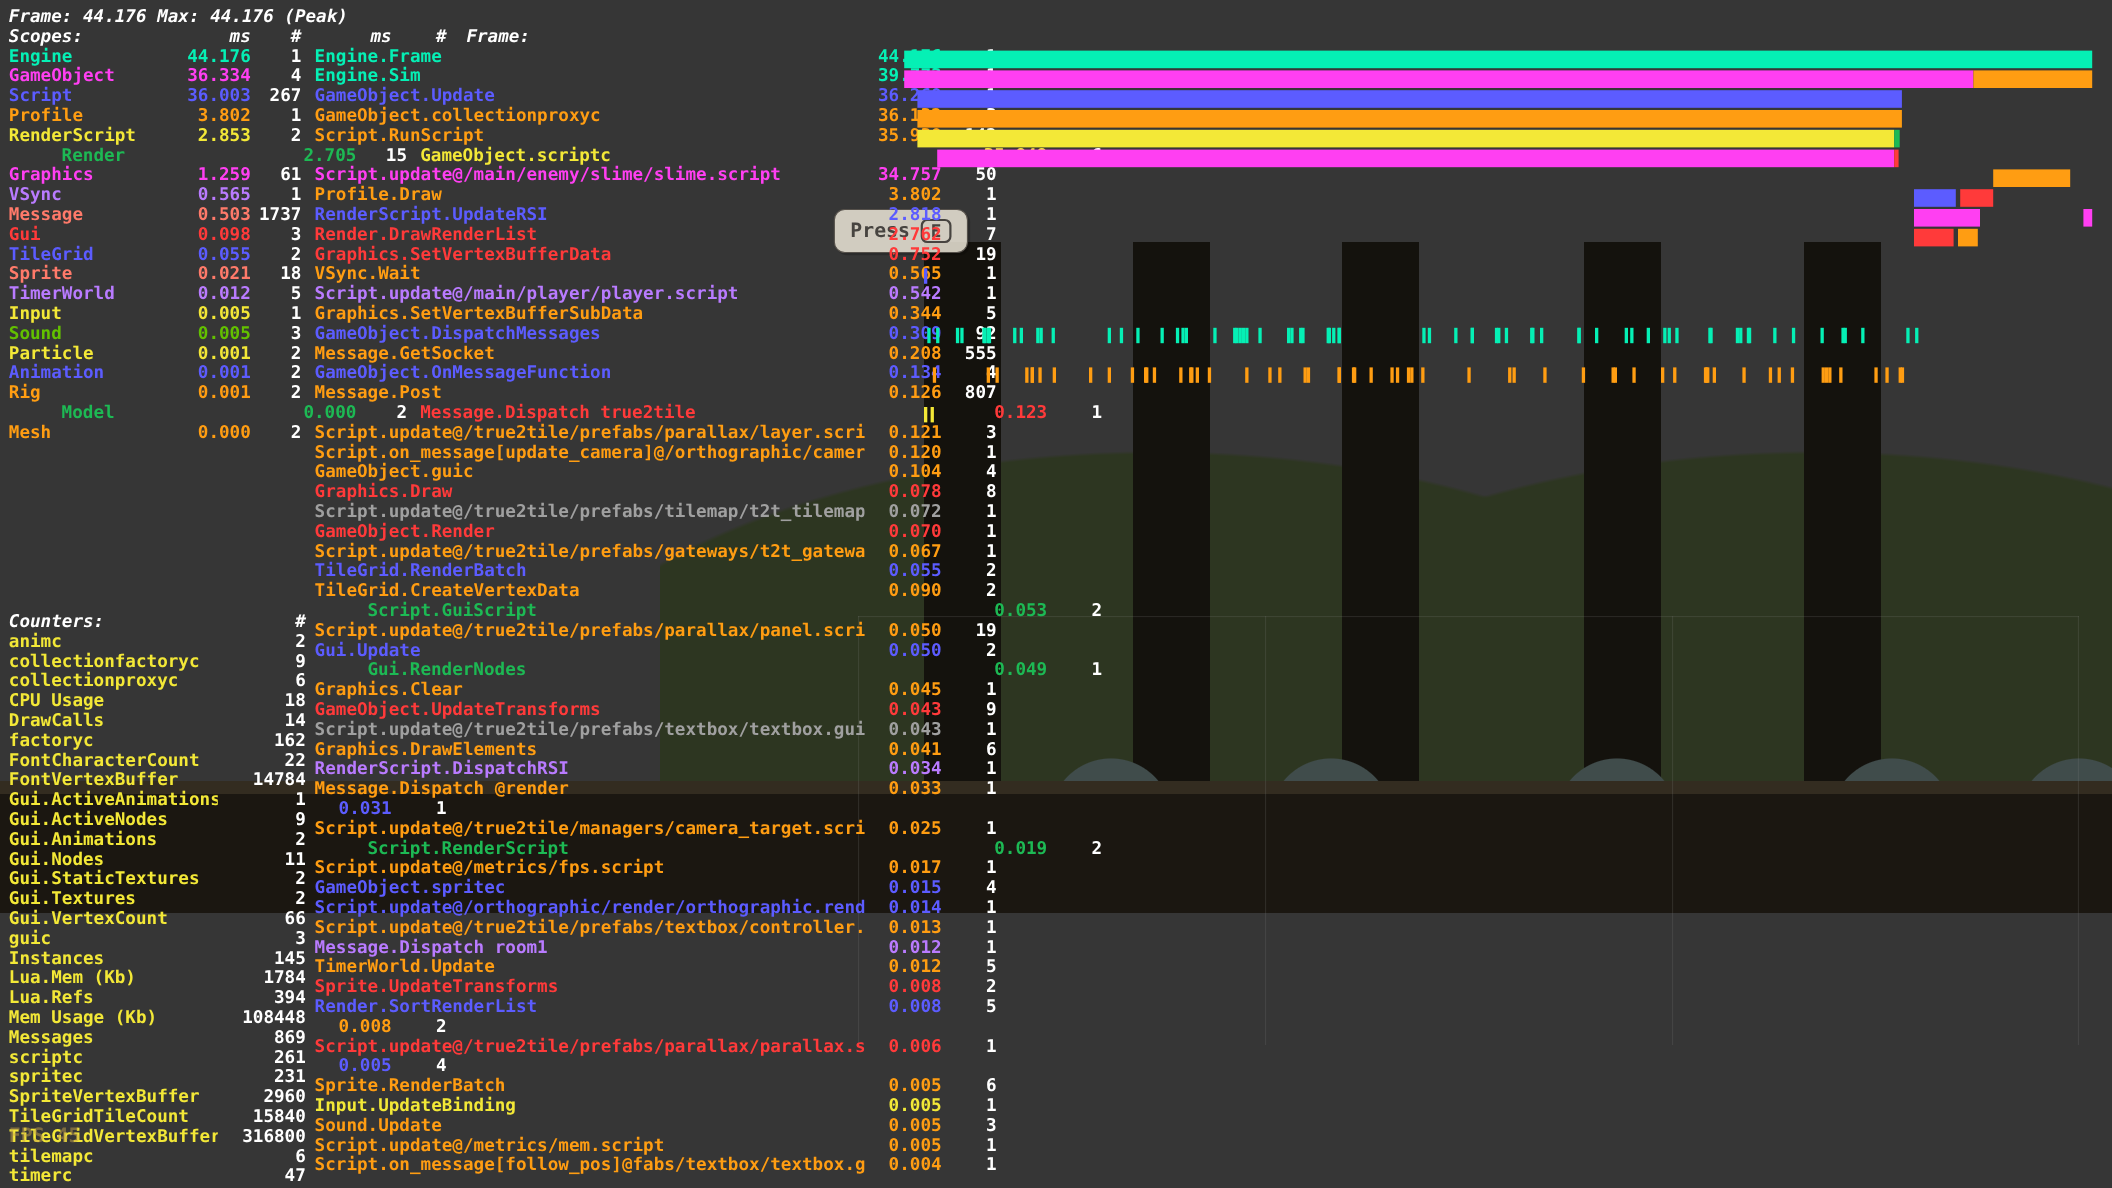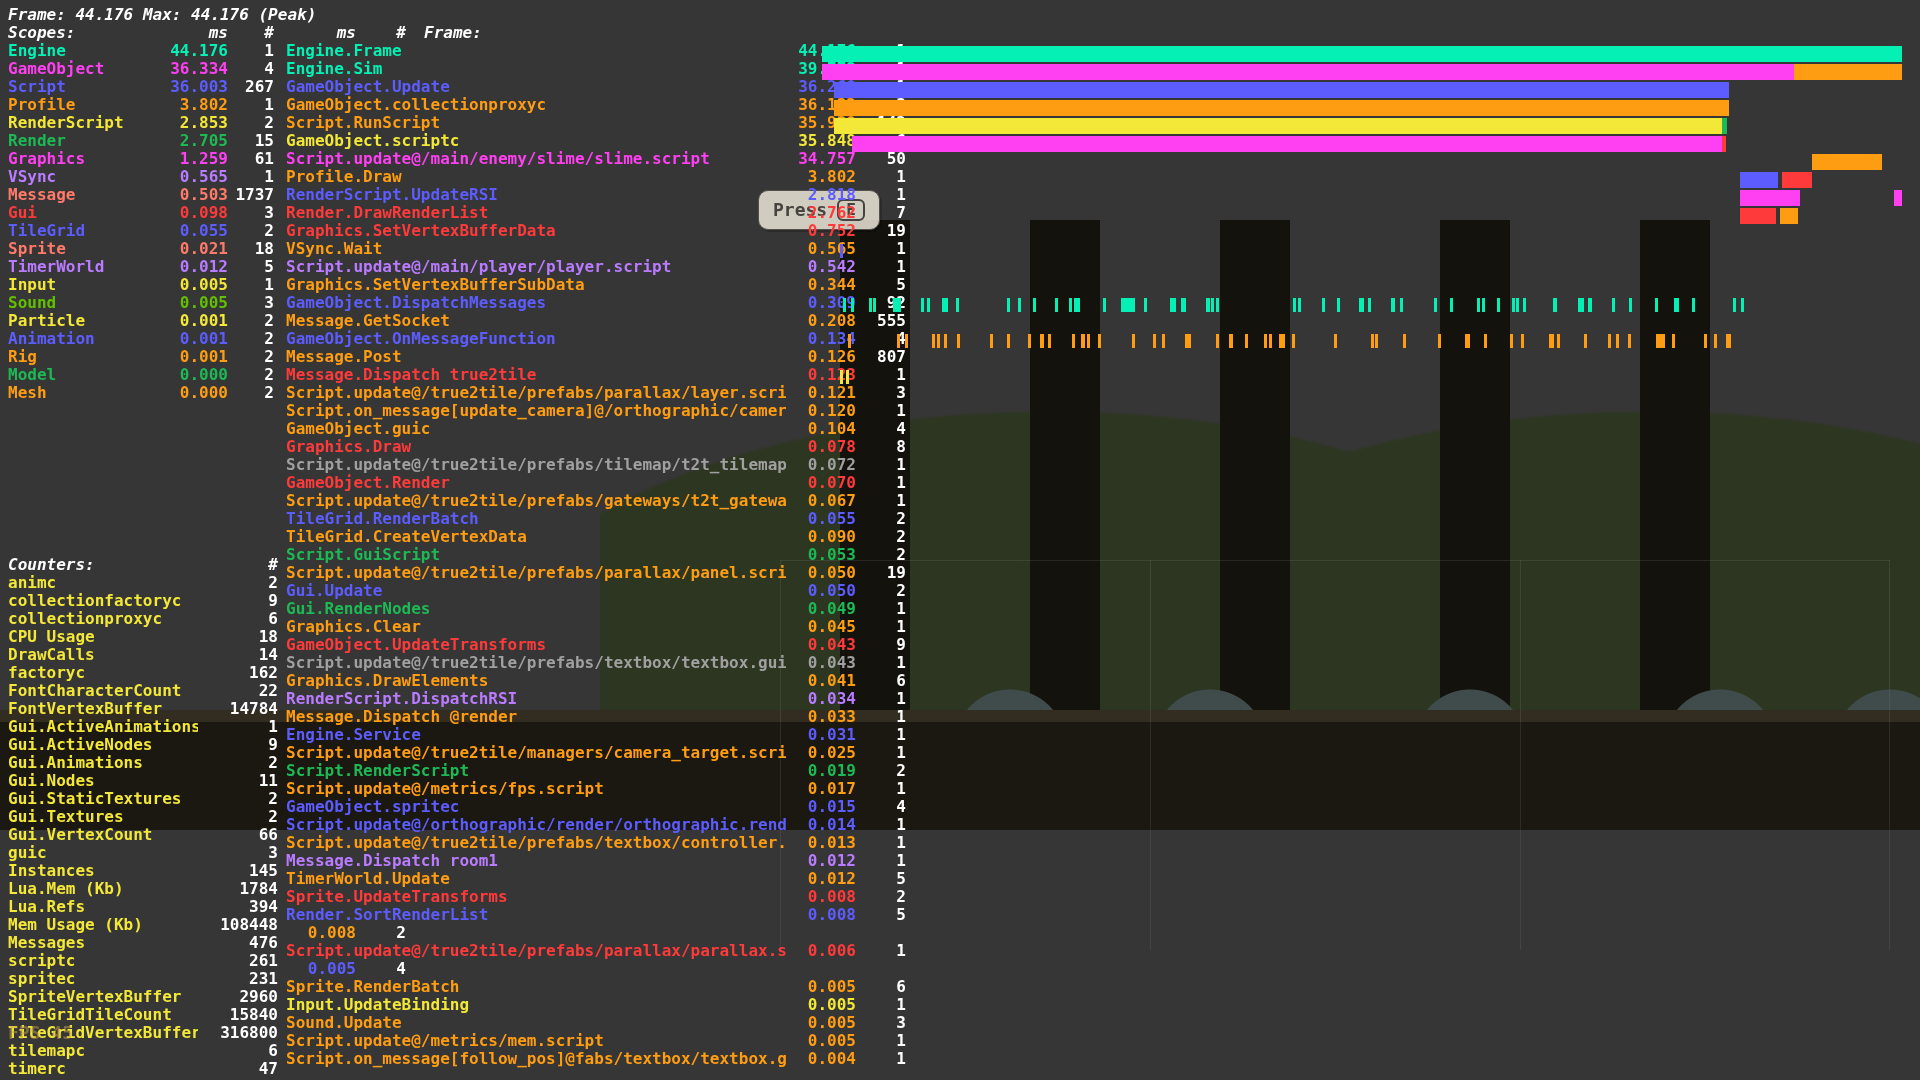--- a/index.html
+++ b/index.html
@@ -73,21 +73,21 @@
   .col-scnt{width:50px;text-align:right;}
   
   .cnt-name{width:190px;overflow:hidden;}
   .cnt-val {width:80px;text-align:right;}
   
   
   #counters{position:absolute;left:8px;top:556px;}
   
   
   .c-cyan{color:var(--cyan);} .c-mag{color:var(--magenta);} .c-blue{color:var(--blue);}
-  .c-org{color:var(--orange);} .c-yel{color:var(--yellow);} .c-grn{color:var(--green);}
+  .c-org{color:var(--orange);} .c-yel{color:var(--yellow);} .c-grn{color:var(--green);margin-left:48px;}
   .c-red{color:var(--red);} .c-sal{color:var(--salmon);} .c-pur{color:var(--purple);}
   .c-dkg{color:var(--dkgreen);} .c-gry{color:var(--grey);} .c-wht{color:var(--white);}
   
   
   #flame{position:absolute;left:822px;top:46px;right:10px;}
   .fb{position:absolute;height:16px;}
   .tick{position:absolute;width:3px;height:14px;}
   
   
   #prompt{
@@ -166,21 +166,21 @@
       <div class="row"><span class="col-name"></span><span class="col-ms"></span><span class="col-cnt"></span><span style="width:8px"></span><span class="col-snm c-grn">Script.GuiScript</span><span class="col-sms c-grn">0.053</span><span class="col-scnt c-wht">2</span></div>
       <div class="row"><span class="col-name"></span><span class="col-ms"></span><span class="col-cnt"></span><span style="width:8px"></span><span class="col-snm c-org">Script.update@/true2tile/prefabs/parallax/panel.script</span><span class="col-sms c-org">0.050</span><span class="col-scnt c-wht">19</span></div>
       <div class="row"><span class="col-name"></span><span class="col-ms"></span><span class="col-cnt"></span><span style="width:8px"></span><span class="col-snm c-blue">Gui.Update</span><span class="col-sms c-blue">0.050</span><span class="col-scnt c-wht">2</span></div>
       <div class="row"><span class="col-name"></span><span class="col-ms"></span><span class="col-cnt"></span><span style="width:8px"></span><span class="col-snm c-grn">Gui.RenderNodes</span><span class="col-sms c-grn">0.049</span><span class="col-scnt c-wht">1</span></div>
       <div class="row"><span class="col-name"></span><span class="col-ms"></span><span class="col-cnt"></span><span style="width:8px"></span><span class="col-snm c-org">Graphics.Clear</span><span class="col-sms c-org">0.045</span><span class="col-scnt c-wht">1</span></div>
       <div class="row"><span class="col-name"></span><span class="col-ms"></span><span class="col-cnt"></span><span style="width:8px"></span><span class="col-snm c-red">GameObject.UpdateTransforms</span><span class="col-sms c-red">0.043</span><span class="col-scnt c-wht">9</span></div>
       <div class="row"><span class="col-name"></span><span class="col-ms"></span><span class="col-cnt"></span><span style="width:8px"></span><span class="col-snm c-gry">Script.update@/true2tile/prefabs/textbox/textbox.gui_script</span><span class="col-sms c-gry">0.043</span><span class="col-scnt c-wht">1</span></div>
       <div class="row"><span class="col-name"></span><span class="col-ms"></span><span class="col-cnt"></span><span style="width:8px"></span><span class="col-snm c-org">Graphics.DrawElements</span><span class="col-sms c-org">0.041</span><span class="col-scnt c-wht">6</span></div>
       <div class="row"><span class="col-name"></span><span class="col-ms"></span><span class="col-cnt"></span><span style="width:8px"></span><span class="col-snm c-pur">RenderScript.DispatchRSI</span><span class="col-sms c-pur">0.034</span><span class="col-scnt c-wht">1</span></div>
       <div class="row"><span class="col-name"></span><span class="col-ms"></span><span class="col-cnt"></span><span style="width:8px"></span><span class="col-snm c-org">Message.Dispatch @render</span><span class="col-sms c-org">0.033</span><span class="col-scnt c-wht">1</span></div>
-      <div class="row"><span class="col-name"></span><span class="col-ms"></span><span class="col-cnt"></span><span style="width:8px"></span><span class="col-snm c-blue">Engine.Service</span><span class="col-sms c-blue">0.031</span><span class="col-scnt c-wht">1</span></div>
+      <div class="row"><span class="col-name"></span><span class="col-ms"></span><span class="col-cnt"></span><span style="width:8px"></span><span class="col-sms c-blue">0.031</span><span class="col-scnt c-wht">1</span></div>
       <div class="row"><span class="col-name"></span><span class="col-ms"></span><span class="col-cnt"></span><span style="width:8px"></span><span class="col-snm c-org">Script.update@/true2tile/managers/camera_target.script</span><span class="col-sms c-org">0.025</span><span class="col-scnt c-wht">1</span></div>
       <div class="row"><span class="col-name"></span><span class="col-ms"></span><span class="col-cnt"></span><span style="width:8px"></span><span class="col-snm c-grn">Script.RenderScript</span><span class="col-sms c-grn">0.019</span><span class="col-scnt c-wht">2</span></div>
       <div class="row"><span class="col-name"></span><span class="col-ms"></span><span class="col-cnt"></span><span style="width:8px"></span><span class="col-snm c-org">Script.update@/metrics/fps.script</span><span class="col-sms c-org">0.017</span><span class="col-scnt c-wht">1</span></div>
       <div class="row"><span class="col-name"></span><span class="col-ms"></span><span class="col-cnt"></span><span style="width:8px"></span><span class="col-snm c-blue">GameObject.spritec</span><span class="col-sms c-blue">0.015</span><span class="col-scnt c-wht">4</span></div>
       <div class="row"><span class="col-name"></span><span class="col-ms"></span><span class="col-cnt"></span><span style="width:8px"></span><span class="col-snm c-blue">Script.update@/orthographic/render/orthographic.render_script</span><span class="col-sms c-blue">0.014</span><span class="col-scnt c-wht">1</span></div>
       <div class="row"><span class="col-name"></span><span class="col-ms"></span><span class="col-cnt"></span><span style="width:8px"></span><span class="col-snm c-org">Script.update@/true2tile/prefabs/textbox/controller.script</span><span class="col-sms c-org">0.013</span><span class="col-scnt c-wht">1</span></div>
       <div class="row"><span class="col-name"></span><span class="col-ms"></span><span class="col-cnt"></span><span style="width:8px"></span><span class="col-snm c-pur">Message.Dispatch room1</span><span class="col-sms c-pur">0.012</span><span class="col-scnt c-wht">1</span></div>
       <div class="row"><span class="col-name"></span><span class="col-ms"></span><span class="col-cnt"></span><span style="width:8px"></span><span class="col-snm c-org">TimerWorld.Update</span><span class="col-sms c-org">0.012</span><span class="col-scnt c-wht">5</span></div>
       <div class="row"><span class="col-name"></span><span class="col-ms"></span><span class="col-cnt"></span><span style="width:8px"></span><span class="col-snm c-red">Sprite.UpdateTransforms</span><span class="col-sms c-red">0.008</span><span class="col-scnt c-wht">2</span></div>
       <div class="row"><span class="col-name"></span><span class="col-ms"></span><span class="col-cnt"></span><span style="width:8px"></span><span class="col-snm c-blue">Render.SortRenderList</span><span class="col-sms c-blue">0.008</span><span class="col-scnt c-wht">5</span></div>
@@ -213,21 +213,21 @@
         <div class="row"><span class="cnt-name c-yel">Gui.Animations</span><span class="cnt-val c-wht">2</span></div>
         <div class="row"><span class="cnt-name c-yel">Gui.Nodes</span><span class="cnt-val c-wht">11</span></div>
         <div class="row"><span class="cnt-name c-yel">Gui.StaticTextures</span><span class="cnt-val c-wht">2</span></div>
         <div class="row"><span class="cnt-name c-yel">Gui.Textures</span><span class="cnt-val c-wht">2</span></div>
         <div class="row"><span class="cnt-name c-yel">Gui.VertexCount</span><span class="cnt-val c-wht">66</span></div>
         <div class="row"><span class="cnt-name c-yel">guic</span><span class="cnt-val c-wht">3</span></div>
         <div class="row"><span class="cnt-name c-yel">Instances</span><span class="cnt-val c-wht">145</span></div>
         <div class="row"><span class="cnt-name c-yel">Lua.Mem (Kb)</span><span class="cnt-val c-wht">1784</span></div>
         <div class="row"><span class="cnt-name c-yel">Lua.Refs</span><span class="cnt-val c-wht">394</span></div>
         <div class="row"><span class="cnt-name c-yel">Mem Usage (Kb)</span><span class="cnt-val c-wht">108448</span></div>
-        <div class="row"><span class="cnt-name c-yel">Messages</span><span class="cnt-val c-wht">476</span></div>
+        <div class="row"><span class="cnt-name c-yel">Messages</span><span class="cnt-val c-wht">869</span></div>
         <div class="row"><span class="cnt-name c-yel">scriptc</span><span class="cnt-val c-wht">261</span></div>
         <div class="row"><span class="cnt-name c-yel">spritec</span><span class="cnt-val c-wht">231</span></div>
         <div class="row"><span class="cnt-name c-yel">SpriteVertexBuffer</span><span class="cnt-val c-wht">2960</span></div>
         <div class="row"><span class="cnt-name c-yel">TileGridTileCount</span><span class="cnt-val c-wht">15840</span></div>
         <div class="row"><span class="cnt-name c-yel">TileGridVertexBuffer</span><span class="cnt-val c-wht">316800</span></div>
         <div class="row"><span class="cnt-name c-yel">tilemapc</span><span class="cnt-val c-wht">6</span></div>
         <div class="row"><span class="cnt-name c-yel">timerc</span><span class="cnt-val c-wht">47</span></div>
       </div>
   </div>
 

